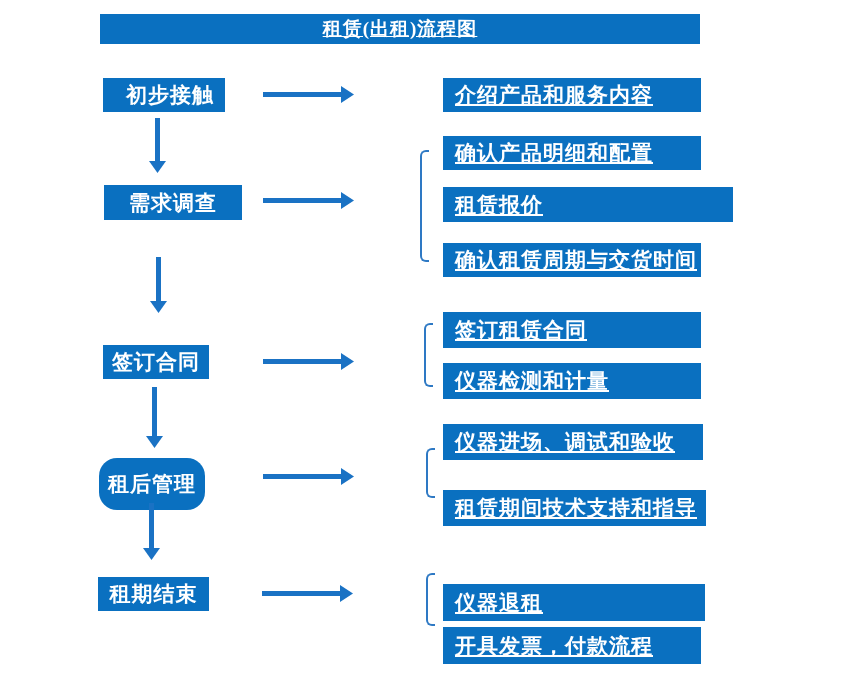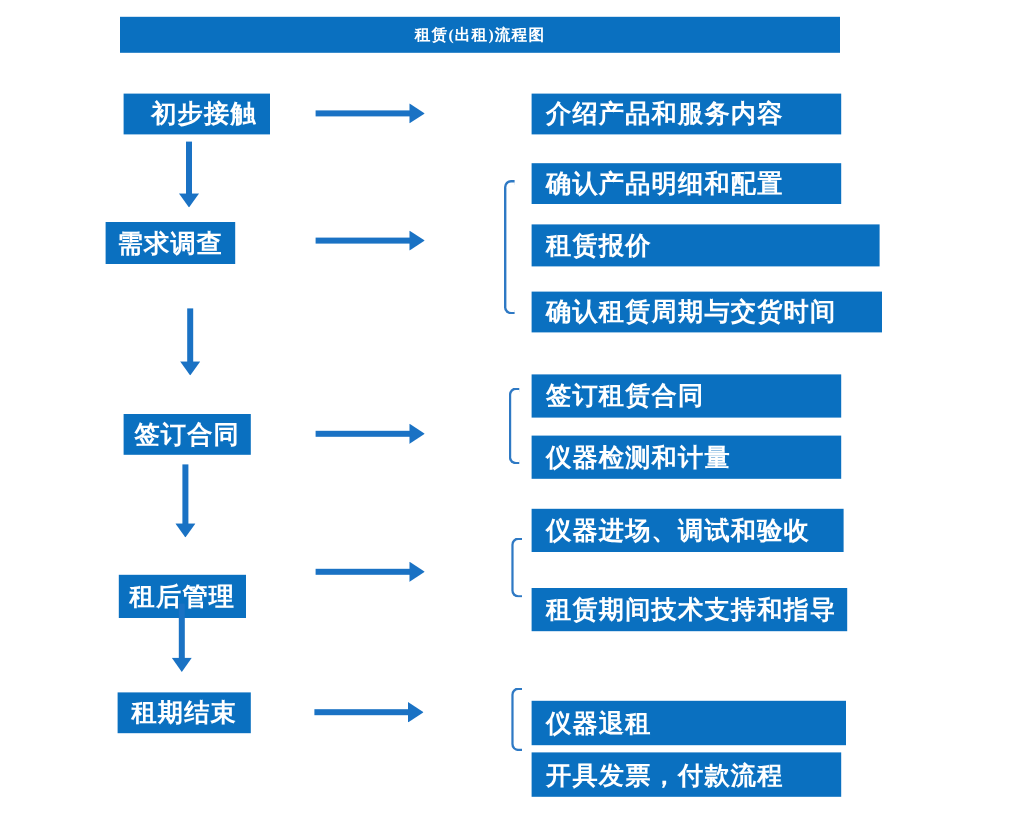--- a/index.html
+++ b/index.html
@@ -10,53 +10,53 @@
     overflow:hidden;
   }
   .abs{position:absolute;box-sizing:border-box;}
   .bluebox{
     background:var(--box-blue,#0a70c0);
     color:var(--text-white,#fff);
     font-weight:bold;
     display:flex;align-items:center;
     letter-spacing:1px;
   }
-  .title-bar{justify-content:center;font-size:13px;}
+  .title-bar{justify-content:center;font-size:19px;text-decoration:underline;}
   .step-box{justify-content:center;font-size:21px;}
-  .detail-box{justify-content:flex-start;padding-left:12px;font-size:21px;}
+  .detail-box{justify-content:flex-start;padding-left:12px;font-size:21px;text-decoration:underline;}
   .h-shaft{height:5px;background:var(--arrow-blue,#1a72c4);}
   .h-head{width:13px;height:17px;background:var(--arrow-blue,#1a72c4);
           clip-path:polygon(0 0,100% 50%,0 100%);}
   .v-shaft{width:5px;background:var(--arrow-blue,#1a72c4);}
   .v-head{width:17px;height:12px;background:var(--arrow-blue,#1a72c4);
           clip-path:polygon(0 0,100% 0,50% 100%);}
   .bracket{
     border-left:2px solid var(--bracket-blue,#2e79c4);
     border-top:2px solid var(--bracket-blue,#2e79c4);
     border-bottom:2px solid var(--bracket-blue,#2e79c4);
     border-radius:6px 0 0 6px;
     background:transparent;
   }
 </style>
 </head>
 <body>
 
 <div class="abs bluebox title-bar" style="left:100px;top:14px;width:600px;height:30px;">租赁(出租)流程图</div>
 
 <div class="abs bluebox step-box" style="left:103px;top:78px;width:122px;height:34px;padding-left:12px;">初步接触</div>
-<div class="abs bluebox step-box" style="left:88px;top:185px;width:108px;height:35px;text-align:right;">需求调查</div>
+<div class="abs bluebox step-box" style="left:104px;top:185px;width:138px;height:35px;text-align:right;">需求调查</div>
 <div class="abs bluebox step-box" style="left:103px;top:345px;width:106px;height:34px;">签订合同</div>
-<div class="abs bluebox step-box" style="left:99px;top:479px;width:106px;height:36px;">租后管理</div>
+<div class="abs bluebox step-box" style="left:99px;top:458px;width:106px;height:52px;border-radius:18px;">租后管理</div>
 <div class="abs bluebox step-box" style="left:98px;top:577px;width:111px;height:34px;">租期结束</div>
 
 <div class="abs bluebox detail-box" style="left:443px;top:78px;width:258px;height:34px;">介绍产品和服务内容</div>
 
 <div class="abs bluebox detail-box" style="left:443px;top:136px;width:258px;height:34px;">确认产品明细和配置</div>
 <div class="abs bluebox detail-box" style="left:443px;top:187px;width:290px;height:35px;">租赁报价</div>
-<div class="abs bluebox detail-box" style="left:443px;top:243px;width:292px;height:34px;">确认租赁周期与交货时间</div>
+<div class="abs bluebox detail-box" style="left:443px;top:243px;width:258px;height:34px;">确认租赁周期与交货时间</div>
 
 <div class="abs bluebox detail-box" style="left:443px;top:312px;width:258px;height:36px;">签订租赁合同</div>
 <div class="abs bluebox detail-box" style="left:443px;top:363px;width:258px;height:36px;">仪器检测和计量</div>
 
 <div class="abs bluebox detail-box" style="left:443px;top:424px;width:260px;height:36px;">仪器进场、调试和验收</div>
 <div class="abs bluebox detail-box" style="left:443px;top:490px;width:263px;height:36px;">租赁期间技术支持和指导</div>
 
 <div class="abs bluebox detail-box" style="left:443px;top:555px;width:262px;height:37px;margin-top:29px;">仪器退租</div>
 <div class="abs bluebox detail-box" style="left:443px;top:608px;width:258px;height:37px;margin-top:19px;">开具发票，付款流程</div>
 

